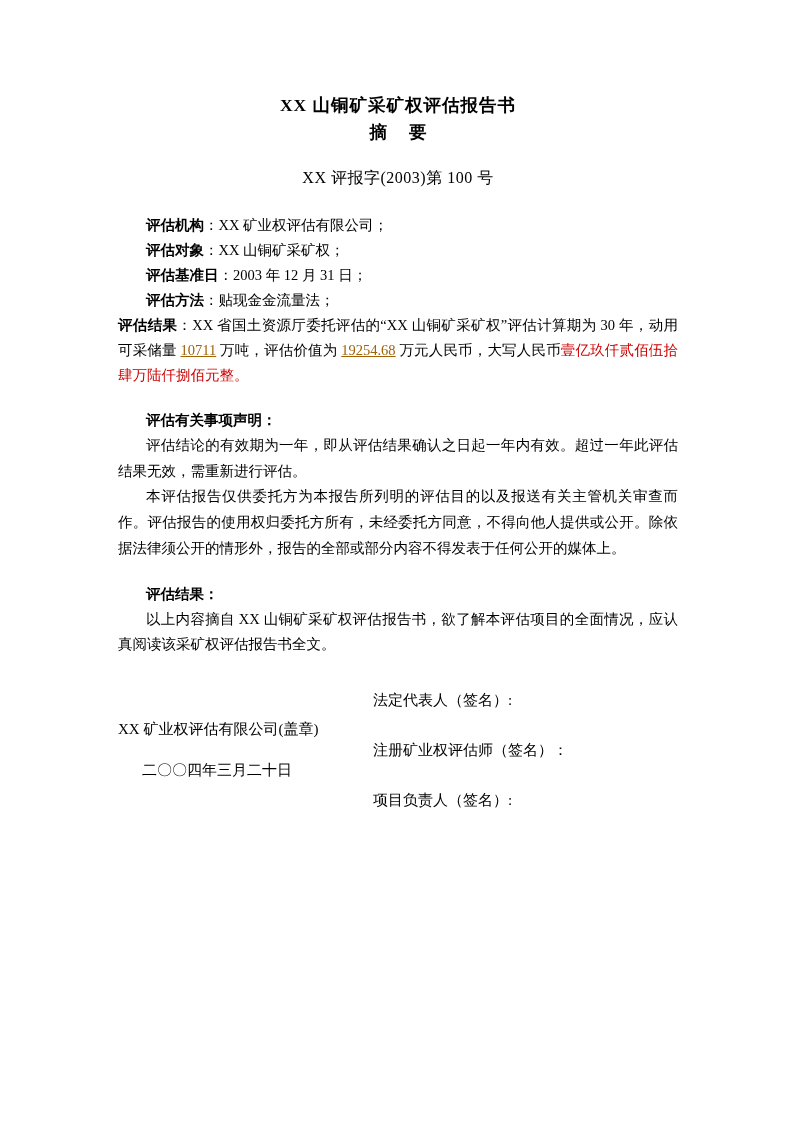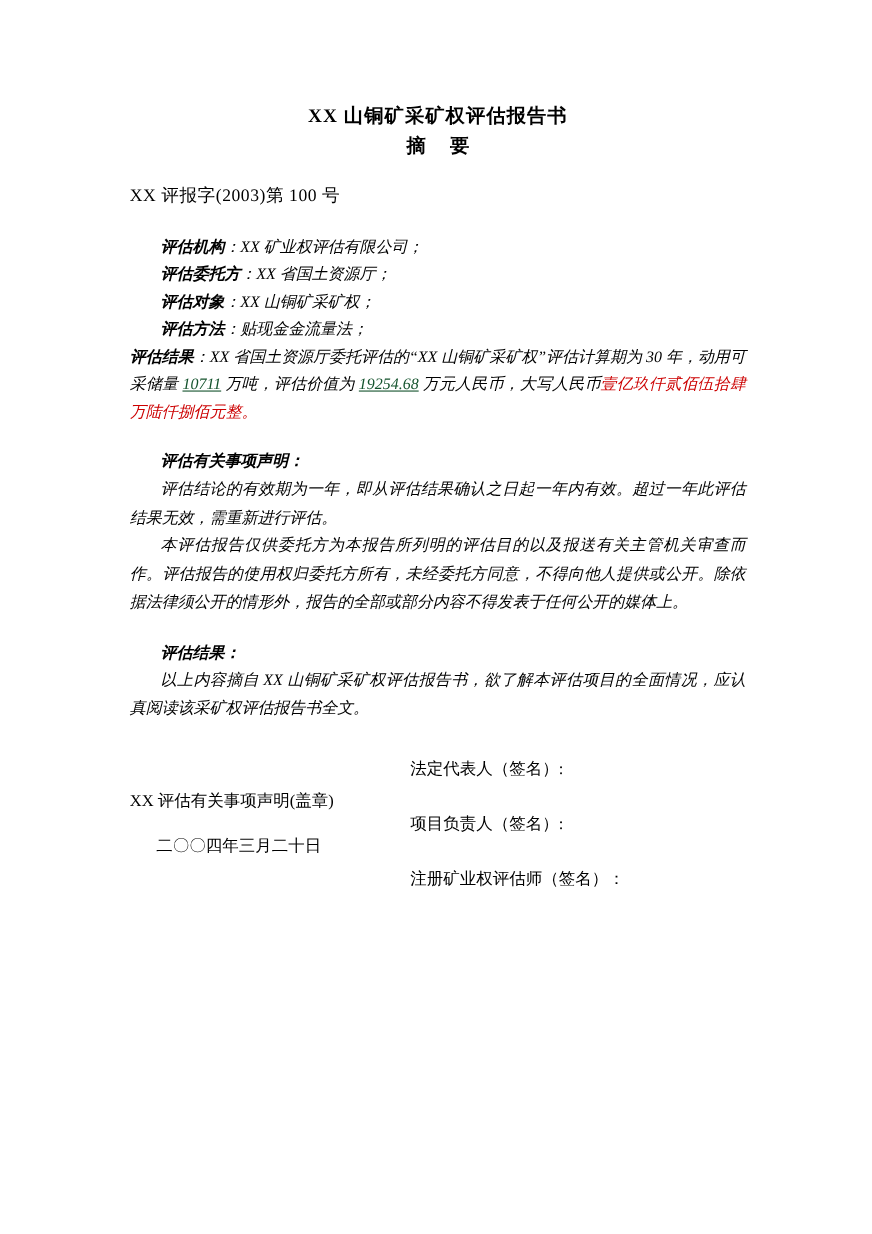--- a/index.html
+++ b/index.html
@@ -40,28 +40,27 @@
   .doc-subtitle {
     text-align: center;
     font-size: 17.5px;
     font-weight: bold;
     letter-spacing: 22px;
     line-height: 1.6;
     margin: 0;
     padding-left: 22px;
   }
   .doc-docnum {
-    text-align: left;
+    text-align: center;
     font-size: 16px;
     margin: 22px 0 0 0;
     letter-spacing: 0.5px;
   }
   .fields {
     margin-top: 24px;
-    font-style: italic;
   }
   .field-line {
     font-size: 14.5px;
     line-height: 1.72;
     text-indent: 28px;
   }
   .field-label {
     font-weight: bold;
   }
   .result-block {
@@ -69,21 +68,21 @@
     line-height: 1.72;
     text-align: justify;
   }
   .result-block .first {
     text-indent: 28px;
   }
   .red {
     color: #cc0000;
   }
   .red-underline {
-    color: #14532d;
+    color: #a16207;
     text-decoration: underline;
   }
   .section-head {
     font-size: 14.5px;
     font-weight: bold;
     line-height: 1.72;
     text-indent: 28px;
     margin-top: 20px;
   }
   .para {
@@ -136,29 +135,29 @@
     <div class="doc-title">XX 山铜矿采矿权评估报告书</div>
     <div class="doc-subtitle">摘要</div>
     <div class="doc-docnum">XX 评报字(2003)第 100 号</div>
 
     <div class="fields">
 
       <div class="field-line">
         <span class="field-label">评估机构</span><span>：XX 矿业权评估有限公司；</span>
       </div>
 
-      <div class="field-line">
-        <span class="field-label">评估委托方</span><span>：XX 省国土资源厅；</span>
-      </div>
 
       <div class="field-line">
         <span class="field-label">评估对象</span><span>：XX 山铜矿采矿权；</span>
       </div>
 
 
+      <div class="field-line">
+        <span class="field-label">评估基准日</span><span>：2003 年 12 月 31 日；</span>
+      </div>
 
       <div class="field-line">
         <span class="field-label">评估方法</span><span>：贴现金金流量法；</span>
       </div>
 
       <div class="result-block">
         <span class="first"></span><span class="field-label">评估结果</span><span>：XX 省国土资源厅委托评估的“XX 山铜矿采矿权”评估计算期为 30 年，动用可采储量 </span><span class="red-underline">10711</span><span> 万吨，评估价值为 </span><span class="red-underline">19254.68</span><span> 万元人民币，</span><span>大写人民币</span><span class="red">壹亿玖仟贰佰伍拾肆万陆仟捌佰元整。</span>
       </div>
 
       <div class="section-head">
@@ -168,24 +167,24 @@
       <p class="para">评估结论的有效期为一年，即从评估结果确认之日起一年内有效。超过一年此评估结果无效，需重新进行评估。</p>
       <p class="para">本评估报告仅供委托方为本报告所列明的评估目的以及报送有关主管机关审查而作。评估报告的使用权归委托方所有，未经委托方同意，不得向他人提供或公开。除依据法律须公开的情形外，报告的全部或部分内容不得发表于任何公开的媒体上。</p>
 
       <div class="section-head">评估结果：</div>
       <p class="para">以上内容摘自 XX 山铜矿采矿权评估报告书，欲了解本评估项目的全面情况，应认真阅读该采矿权评估报告书全文。</p>
 
     </div>
 
     <div class="sig-area">
       <div class="sig-left">
-        <div class="company">XX 评估有关事项声明(盖章)</div>
+        <div class="company">XX 矿业权评估有限公司(盖章)</div>
         <div class="date">二〇〇四年三月二十日</div>
       </div>
       <div class="sig-right">
         <div>法定代表人（签名）:</div>
+        <div>注册矿业权评估师（签名）：</div>
         <div>项目负责人（签名）:</div>
-        <div>注册矿业权评估师（签名）：</div>
       </div>
     </div>
 
   </div>
 </div>
 
 </body></html>

